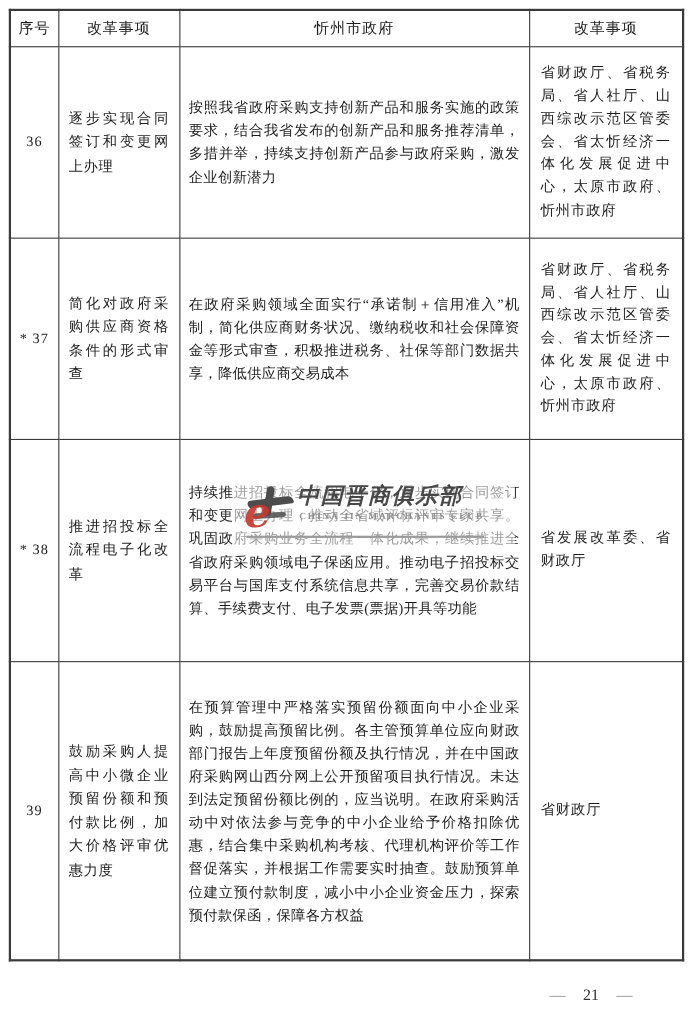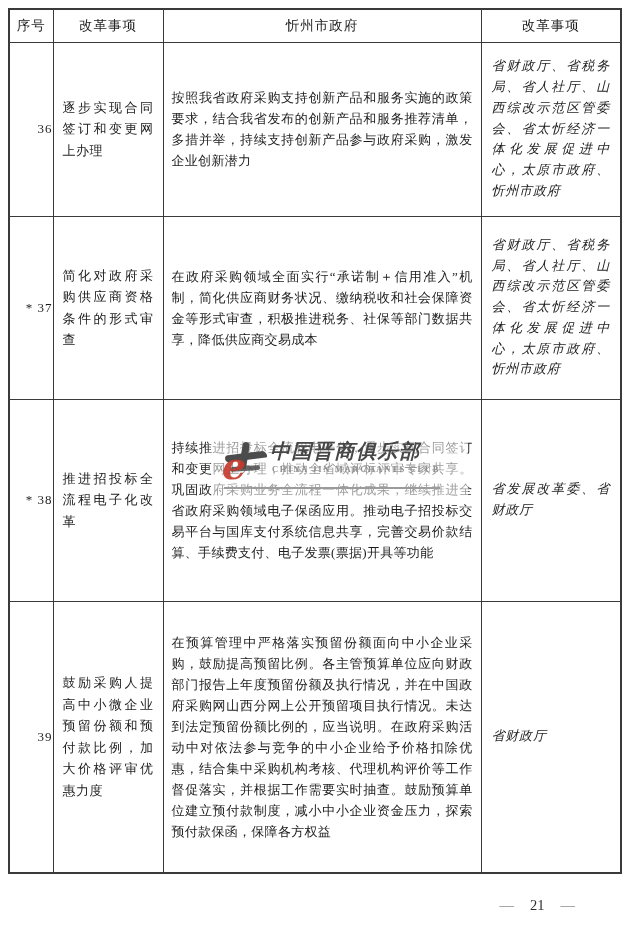--- a/index.html
+++ b/index.html
@@ -25,42 +25,41 @@
     vertical-align:middle;
     font-size:13px;
   }
   table.doc th {
     font-weight:normal;
     font-size:13.5px;
     text-align:center;
     height:33px;
     letter-spacing:1px;
   }
-  td.c-no   { text-align:right; letter-spacing:1px; }
+  td.c-no   { text-align:center; letter-spacing:1px; }
   td.c-item {
     padding:0 9px;
     line-height:21.5px;
     text-align:justify;
     text-justify:inter-character;
     letter-spacing:0.5px;
   }
   td.c-measures {
     padding:0 8px;
     line-height:21px;
     text-align:justify;
     text-justify:inter-character;
     letter-spacing:0.3px;
   }
   td.c-unit {
     padding:0 10px;
     line-height:20.8px;
     text-align:justify;
     text-justify:inter-character;
     letter-spacing:0.8px;
-    font-style:italic;
   }
   tr.r-36 { height:174px; }
   tr.r-37 { height:183px; }
   tr.r-38 { height:202px; }
   tr.r-39 { height:272px; }
 
   
   .watermark { position:absolute; left:212px; top:427px; width:256px; height:74px; z-index:5; pointer-events:none; }
   .wm-fade  { position:absolute; inset:0; background:rgba(255,255,255,0.55); }
   .wm-row   { position:absolute; left:12px; top:12px; display:flex; align-items:flex-start;

